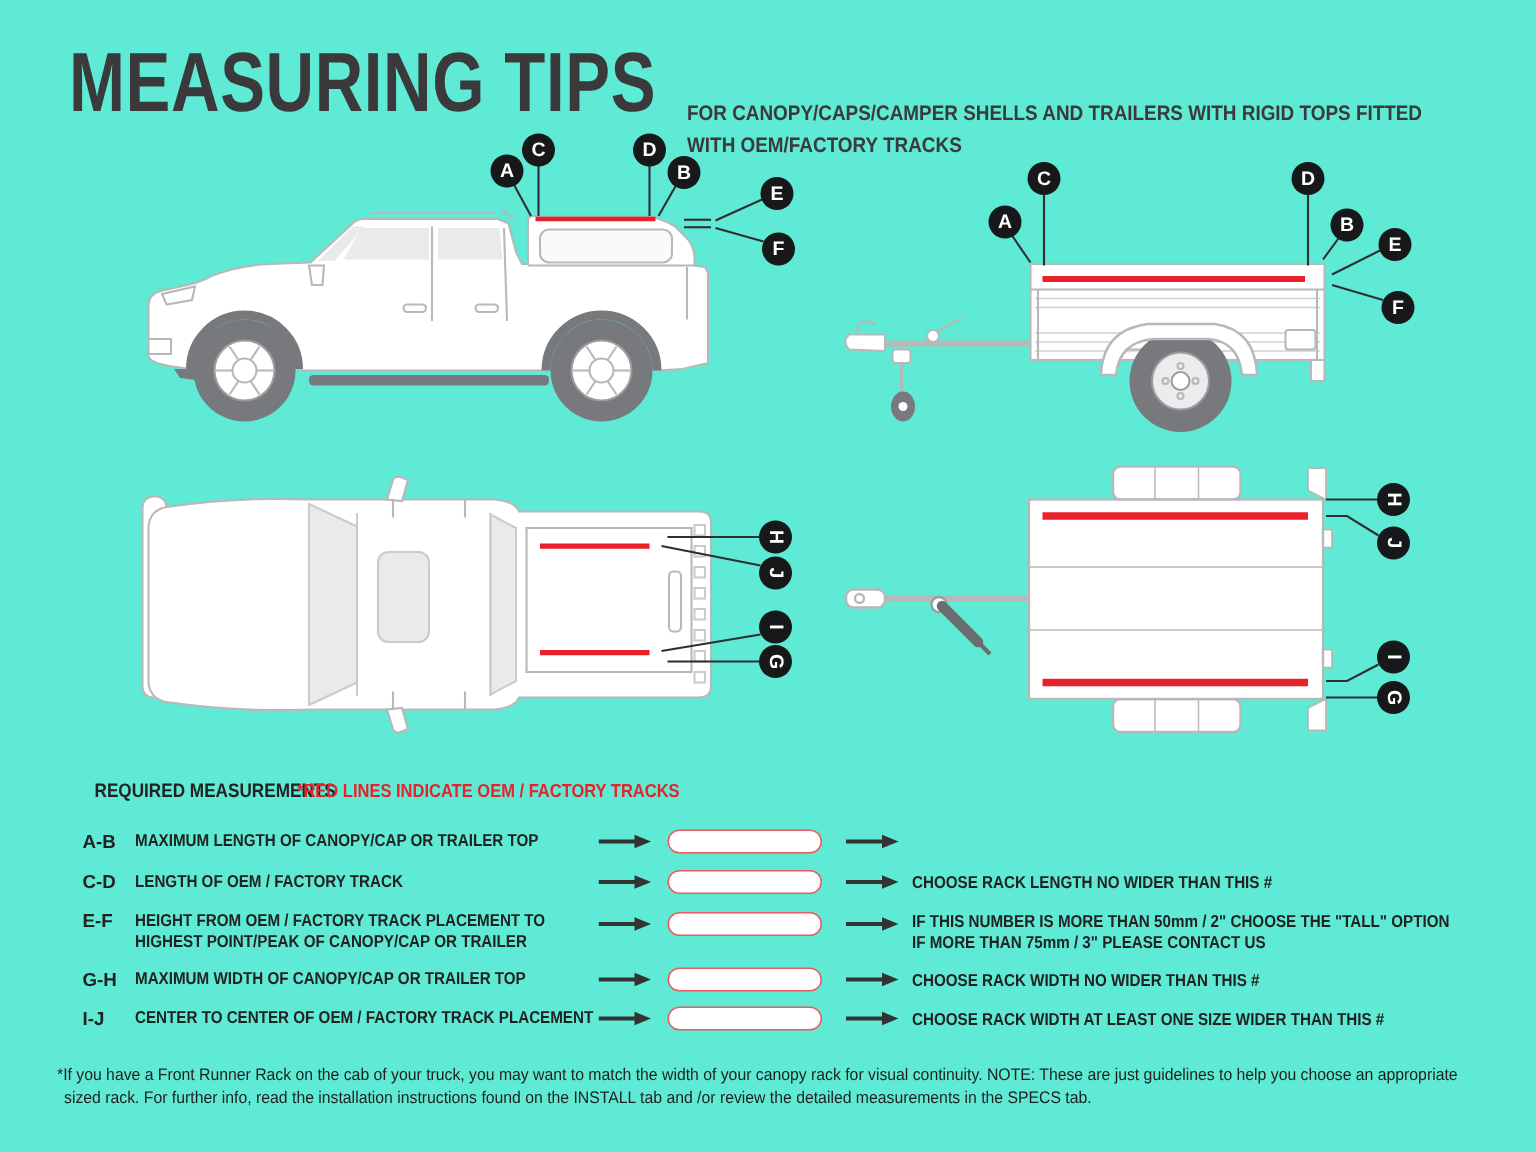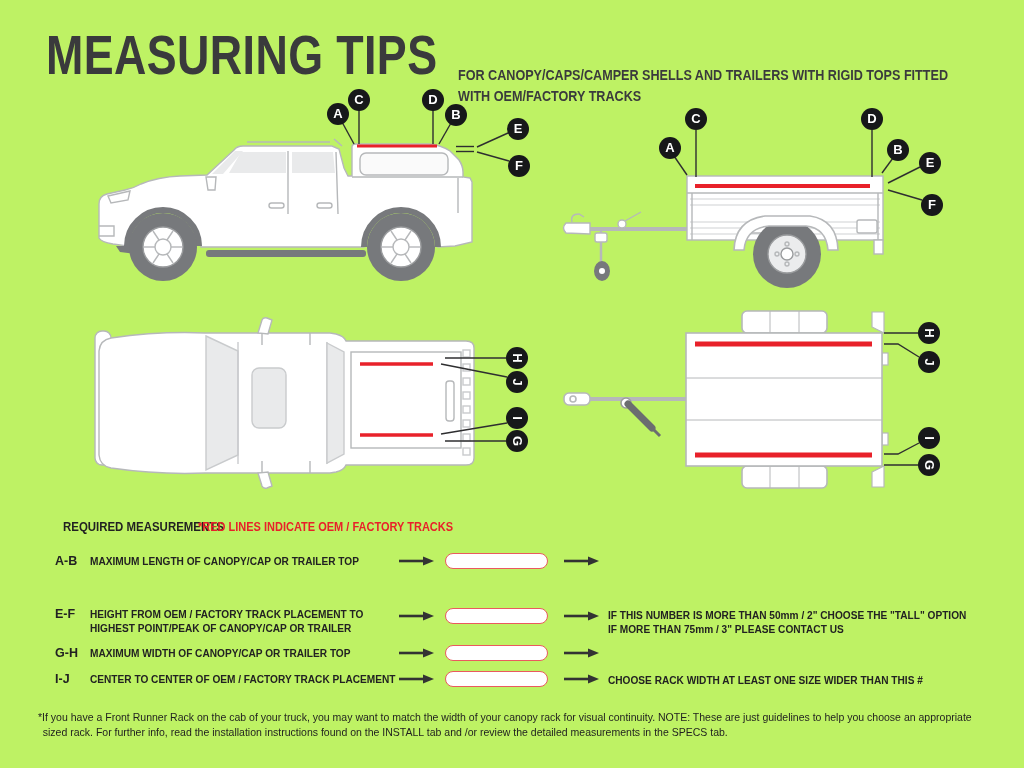--- a/index.html
+++ b/index.html
@@ -4,21 +4,21 @@
 <style>
   :root{
     --ink:#3a3a3c;
     --accent_red:#e8212a;
     --line_gray:#b6b8ba;
     --mid_gray:#77797c;
   }
   *{margin:0;padding:0;box-sizing:border-box;}
   html,body{background:#ffffff;}
   .page{
-    position:relative;width:1024px;height:768px;background:#bef264;overflow:hidden;
+    position:relative;width:1024px;height:768px;background:#5eead4;overflow:hidden;
     font-family:"Liberation Sans",sans-serif;color:var(--ink);
   }
   .cx{display:inline-block;transform:scaleX(0.88);transform-origin:0 50%;white-space:nowrap;}
   .cx9{display:inline-block;transform:scaleX(0.9);transform-origin:0 50%;white-space:nowrap;}
 
   .title{
     position:absolute;left:46px;top:22px;font-size:56px;font-weight:700;letter-spacing:.5px;
     color:var(--ink);transform:scaleX(0.80);transform-origin:0 0;white-space:nowrap;
   }
   .subtitle{position:absolute;left:458px;top:31px;font-size:14px;font-weight:700;line-height:21px;color:var(--ink);margin-top:34px;}
@@ -262,20 +262,34 @@
         <line x1="0" y1="5" x2="26" y2="5" stroke="#333" stroke-width="2.6"></line>
         <path d="M24,0.5 L35,5 L24,9.5 Z" fill="#333"></path>
       </svg>
     <span class="mpill"></span>
     <svg class="marrow a2" viewBox="0 0 36 10">
         <line x1="0" y1="5" x2="26" y2="5" stroke="#333" stroke-width="2.6"></line>
         <path d="M24,0.5 L35,5 L24,9.5 Z" fill="#333"></path>
       </svg>
   </div>
 
+  <div class="mrow" style="top:580px">
+    <span class="mcode">C-D</span>
+    <span class="mlabel"><span class="cx">LENGTH OF OEM / FACTORY TRACK</span></span>
+    <svg class="marrow a1" viewBox="0 0 36 10">
+        <line x1="0" y1="5" x2="26" y2="5" stroke="#333" stroke-width="2.6"></line>
+        <path d="M24,0.5 L35,5 L24,9.5 Z" fill="#333"></path>
+      </svg>
+    <span class="mpill"></span>
+    <svg class="marrow a2" viewBox="0 0 36 10">
+        <line x1="0" y1="5" x2="26" y2="5" stroke="#333" stroke-width="2.6"></line>
+        <path d="M24,0.5 L35,5 L24,9.5 Z" fill="#333"></path>
+      </svg>
+    <span class="moutcome"><span class="cx">CHOOSE RACK LENGTH NO WIDER THAN THIS #</span></span>
+  </div>
 
   <div class="mrow" style="top:606px;height:32px">
     <span class="mcode">E-F</span>
     <span class="mlabel">
       <span class="cx">HEIGHT FROM OEM / FACTORY TRACK PLACEMENT TO</span><br>
       <span class="cx">HIGHEST POINT/PEAK OF CANOPY/CAP OR TRAILER</span>
     </span>
     <svg class="marrow a1" style="top:5px" viewBox="0 0 36 10">
         <line x1="0" y1="5" x2="26" y2="5" stroke="#333" stroke-width="2.6"></line>
         <path d="M24,0.5 L35,5 L24,9.5 Z" fill="#333"></path>
@@ -296,20 +310,21 @@
     <span class="mlabel"><span class="cx">MAXIMUM  WIDTH OF CANOPY/CAP OR TRAILER TOP</span></span>
     <svg class="marrow a1" viewBox="0 0 36 10">
         <line x1="0" y1="5" x2="26" y2="5" stroke="#333" stroke-width="2.6"></line>
         <path d="M24,0.5 L35,5 L24,9.5 Z" fill="#333"></path>
       </svg>
     <span class="mpill"></span>
     <svg class="marrow a2" viewBox="0 0 36 10">
         <line x1="0" y1="5" x2="26" y2="5" stroke="#333" stroke-width="2.6"></line>
         <path d="M24,0.5 L35,5 L24,9.5 Z" fill="#333"></path>
       </svg>
+    <span class="moutcome"><span class="cx">CHOOSE RACK WIDTH NO WIDER THAN THIS #</span></span>
   </div>
 
   <div class="mrow" style="top:671px">
     <span class="mcode">I-J</span>
     <span class="mlabel"><span class="cx">CENTER TO CENTER OF OEM / FACTORY TRACK PLACEMENT</span></span>
     <svg class="marrow a1" viewBox="0 0 36 10">
         <line x1="0" y1="5" x2="26" y2="5" stroke="#333" stroke-width="2.6"></line>
         <path d="M24,0.5 L35,5 L24,9.5 Z" fill="#333"></path>
       </svg>
     <span class="mpill"></span>

